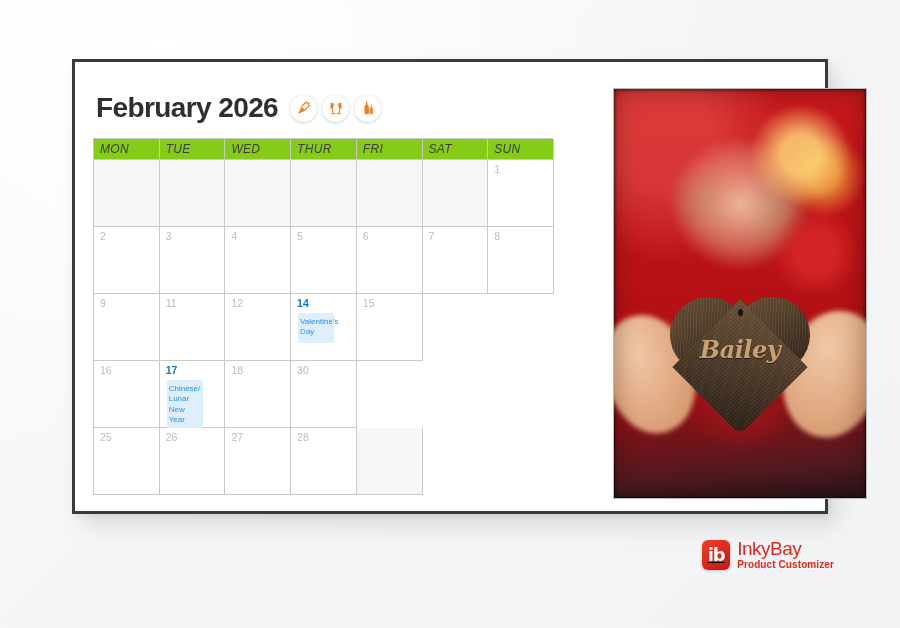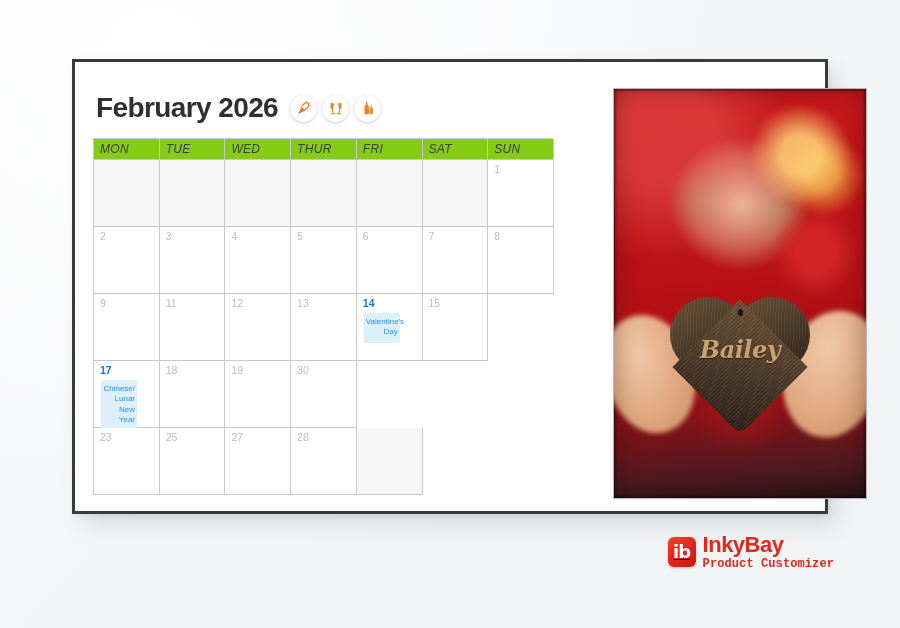--- a/index.html
+++ b/index.html
@@ -143,21 +143,21 @@
     font-weight: bold;
   }
 
   .event-chip {
     margin-top: 3px;
     background: #deeffc;
     color: #2592e8;
     border-radius: 2px;
     font-size: 8px;
     line-height: 1.32;
-    text-align: right;
+    text-align: left;
     padding: 4px 2px 5px 2px;
     width: 36px;
     margin-left: 1px;
   }
 
   
   #photo-column {
     flex: 1;
     display: flex;
     align-items: flex-start;
@@ -285,32 +285,31 @@
   #brand-mark-text {
     color: #ffffff;
     font-size: 18px;
     font-weight: bold;
     line-height: 1;
     letter-spacing: -1px;
     font-family: "DejaVu Sans", sans-serif;
   }
   #brand-text { display: flex; flex-direction: column; line-height: 1; }
   #brand-name {
-    font-size: 22px;
-    font-weight: bold;
+    font-size: 19px;
+    font-weight: normal;
     color: #e0281c;
     letter-spacing: -0.5px;
   }
   #brand-tagline {
-    font-size: 12px;
+    font-size: 10px;
     font-weight: bold;
     color: #e0281c;
     letter-spacing: 0.1px;
     margin-top: 2px;
-    font-family: Liberation Mono, monospace;
   }
 </style>
 </head>
 <body>
 
 <div id="page-card">
   <div id="card-inner">
 
     <div id="calendar-column">
 
@@ -403,52 +402,49 @@
             <div class="grid-row">
               <div class="day-cell">
                 <div class="day-num">9</div>
               </div>
               <div class="day-cell">
                 <div class="day-num">11</div>
               </div>
               <div class="day-cell">
                 <div class="day-num">12</div>
               </div>
-              <div class="day-cell">
-                <div class="day-num">13</div>
-              </div>
               <div class="day-cell has-event">
                 <div class="day-num">14</div>
                 <div class="event-chip">Valentine's Day</div>
               </div>
               <div class="day-cell">
                 <div class="day-num">15</div>
               </div>
             </div>
             <div class="grid-row">
+              <div class="day-cell">
+                <div class="day-num">16</div>
+              </div>
               <div class="day-cell has-event">
                 <div class="day-num">17</div>
                 <div class="event-chip">Chinese/ Lunar New Year</div>
               </div>
               <div class="day-cell">
                 <div class="day-num">18</div>
               </div>
               <div class="day-cell">
-                <div class="day-num">19</div>
-              </div>
-              <div class="day-cell">
                 <div class="day-num">30</div>
               </div>
             </div>
             <div class="grid-row">
               <div class="day-cell">
-                <div class="day-num">23</div>
-              </div>
-              <div class="day-cell">
                 <div class="day-num">25</div>
+              </div>
+              <div class="day-cell">
+                <div class="day-num">26</div>
               </div>
               <div class="day-cell">
                 <div class="day-num">27</div>
               </div>
               <div class="day-cell">
                 <div class="day-num">28</div>
               </div>
               <div class="day-cell pad">
                 <div class="day-num"></div>
               </div>

